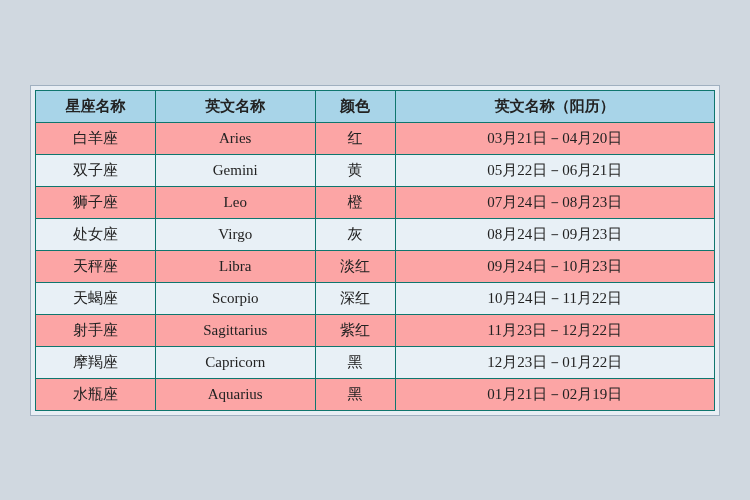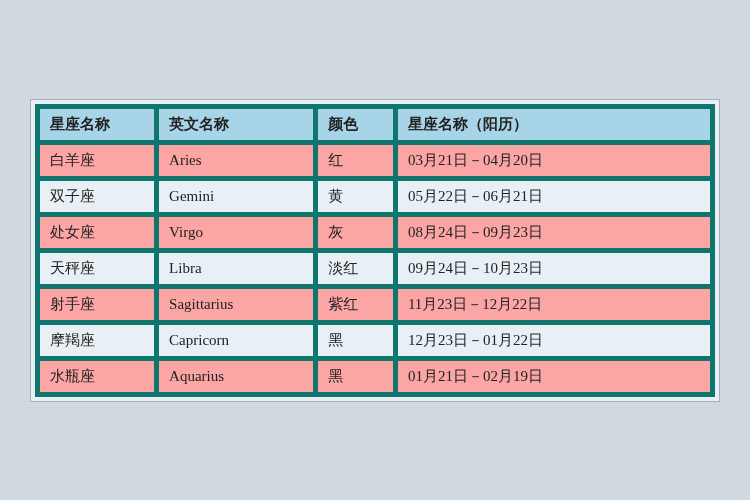--- a/index.html
+++ b/index.html
@@ -19,22 +19,22 @@
       border: 1px solid #a0b0c0;
       padding: 4px;
     }
 
     table {
       border-collapse: collapse;
       width: 680px;
     }
 
     th, td {
-      border: 5px solid #0f766e;
-      text-align: left;
+      border: 1px solid #0f766e;
+      text-align: center;
       padding: 6px 10px;
       font-size: 15px;
       color: #222;
     }
 
     thead tr {
       background-color: #a8d4e8;
     }
 
     thead th {
@@ -59,47 +59,59 @@
 </head>
 <body>
 
 <div class="table-container">
   <table>
     <thead>
       <tr>
         <th class="col-chinese">星座名称</th>
         <th class="col-english">英文名称</th>
         <th class="col-color">颜色</th>
-        <th class="col-date">星座名称（阳历）</th>
+        <th class="col-date">英文名称（阳历）</th>
       </tr>
     </thead>
     <tbody id="table-body">
     <tr>
           <td>白羊座</td>
           <td>Aries</td>
           <td>红</td>
           <td>03月21日－04月20日</td>
         </tr>
         <tr>
           <td>双子座</td>
           <td>Gemini</td>
           <td>黄</td>
           <td>05月22日－06月21日</td>
         </tr>
         <tr>
+          <td>狮子座</td>
+          <td>Leo</td>
+          <td>橙</td>
+          <td>07月24日－08月23日</td>
+        </tr>
+        <tr>
           <td>处女座</td>
           <td>Virgo</td>
           <td>灰</td>
           <td>08月24日－09月23日</td>
         </tr>
         <tr>
           <td>天秤座</td>
           <td>Libra</td>
           <td>淡红</td>
           <td>09月24日－10月23日</td>
+        </tr>
+        <tr>
+          <td>天蝎座</td>
+          <td>Scorpio</td>
+          <td>深红</td>
+          <td>10月24日－11月22日</td>
         </tr>
         <tr>
           <td>射手座</td>
           <td>Sagittarius</td>
           <td>紫红</td>
           <td>11月23日－12月22日</td>
         </tr>
         <tr>
           <td>摩羯座</td>
           <td>Capricorn</td>

